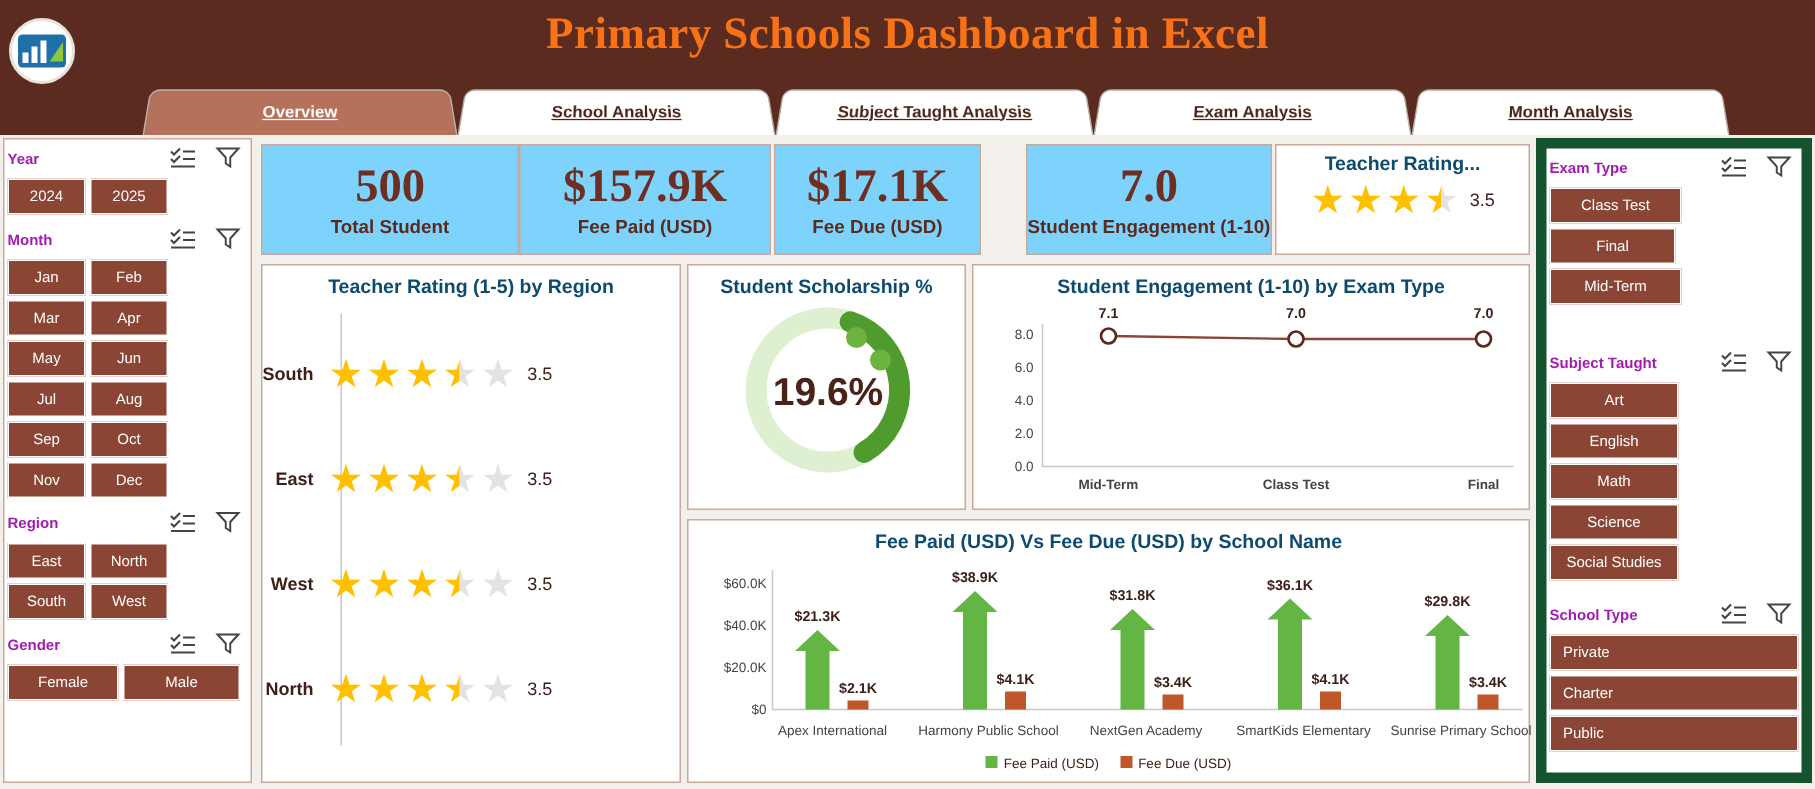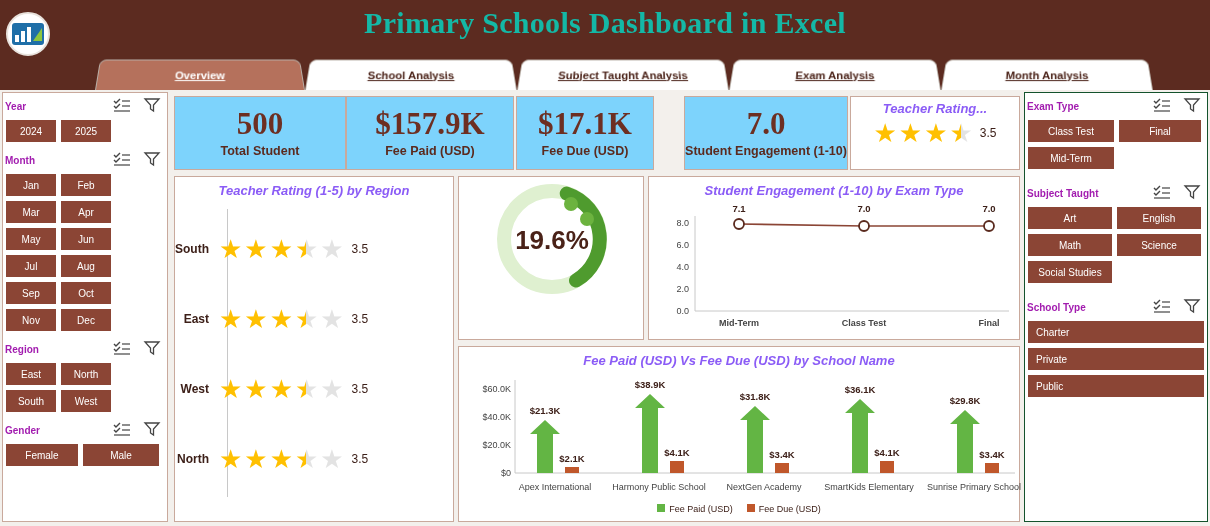--- a/index.html
+++ b/index.html
@@ -13,21 +13,21 @@
   }
   .app { position: relative; width:1210px; height:526px; }
 
   
   .header {
     position:absolute; left:0; top:0; width:1210px; height:58px;
     background:#5c2b20;
   }
   .header-title {
     position:absolute; left:0; top:6px; width:1210px; text-align:center;
-    color:#14b8a6; font-size:30px; font-weight:bold;
+    color:#f97316; font-size:30px; font-weight:bold;
     font-family: "Liberation Serif", serif;
     letter-spacing:.3px;
   }
   .logo {
     position:absolute; left:6px; top:12px; width:44px; height:44px;
     border-radius:50%; background:#ffffff; border:2px solid #e8e2dc;
     display:flex; align-items:center; justify-content:center;
   }
   .logo svg { display:block; }
 
@@ -68,37 +68,36 @@
     height:24px; min-width:48px; padding:0 8px;
     display:flex; align-items:center; justify-content:center;
     border:1px solid #fff;
   }
   .chip.w2 { width:52px; }
   .chip.w3 { width:52px; }
 
   
   .right-panel {
     position:absolute; left:1024px; top:92px; width:184px; height:430px;
-    background:#ffffff; border:1px solid #14532d;
+    background:#ffffff; border:7px solid #14532d;
   }
   .right-panel .chip { border:1px solid #fff; }
 
   
   .kpi {
     position:absolute; background:#7dd3fc; border:1px solid #c9a99c;
     display:flex; flex-direction:column; align-items:center; justify-content:center;
   }
   .kpi-value { font-size:31px; font-weight:bold; color:#6d2f22; line-height:1.05; font-family:"Liberation Serif", serif;}
   .kpi-label { font-size:12.5px; font-weight:bold; color:#5b2a1e; margin-top:4px; text-align:center; line-height:1.15;}
 
   .card { position:absolute; background:#ffffff; border:1px solid #c9a99c; }
   .card-title {
-    text-align:center; font-size:13px; font-weight:bold; color:#8b5cf6;
+    text-align:center; font-size:13px; font-weight:bold; color:#0c4a6e;
     padding-top:6px;
-    font-style:italic;
   }
 
   
   .stars { display:inline-flex; gap:2px; }
   .star { font-size:26px; line-height:1; color:#ffc000; }
   .star.empty { color:#e3e3e3; }
   .star.half {
     background: linear-gradient(90deg,#ffc000 50%, #e3e3e3 50%);
     -webkit-background-clip: text; background-clip: text; color: transparent;
   }
@@ -320,20 +319,21 @@
           <span class="star">★</span>
           <span class="star">★</span>
           <span class="star half">★</span>
           <span class="star empty">★</span>
       </span>
       <div class="rating-val">3.5</div>
     </div>
   </div>
 
   <div class="card" style="left:458px; top:176px; width:186px; height:164px;">
+    <div class="card-title">Student Scholarship %</div>
     <svg width="186" height="128" viewBox="0 0 186 128" style="display:block;">
       <circle cx="93" cy="62" r="48" fill="none" stroke="#dff0d0" stroke-width="14"></circle>
       <path d="M93 14 A48 48 0 0 0 57.5 94" fill="none" stroke="#4f9b2e" stroke-width="14" stroke-linecap="round" transform="rotate(150 93 62)"></path>
       <circle cx="112" cy="27" r="7" fill="#6cb33f"></circle>
       <circle cx="128" cy="42" r="7" fill="#6cb33f"></circle>
       <text x="93" y="72" text-anchor="middle" font-size="26" font-weight="bold" fill="#4a2218" font-family="Liberation Sans, sans-serif">19.6%</text>
     </svg>
   </div>
 
   <div class="card" style="left:648px; top:176px; width:372px; height:164px;">
@@ -433,21 +433,21 @@
           <path d="M2 2 h14 l-5.5 6 v6 l-3 -2 v-4 z" fill="none" stroke="#444" stroke-width="1.3"></path>
         </svg>
       </div>
     </div>
     <div class="chips">
       <div class="chip" style="width:88px">Class Test</div>
       <div class="chip" style="width:84px">Final</div>
       <div class="chip" style="width:88px">Mid-Term</div>
     </div>
 
-    <div class="filter-head" style="margin-top:6px;">
+    <div class="filter-head" style="margin-top:22px;">
       <div class="filter-title">Subject Taught</div>
       <div class="filter-icons">
         <svg class="ficon" viewBox="0 0 18 16">
           <path d="M1 4 l2 2 l4 -4" stroke="#444" stroke-width="1.4" fill="none"></path>
           <path d="M1 9 l2 2 l4 -4" stroke="#444" stroke-width="1.4" fill="none"></path>
           <line x1="9" y1="4" x2="17" y2="4" stroke="#444" stroke-width="1.2"></line>
           <line x1="9" y1="9" x2="17" y2="9" stroke="#444" stroke-width="1.2"></line>
           <line x1="1" y1="14" x2="17" y2="14" stroke="#444" stroke-width="1.2"></line>
         </svg>
         <svg class="ficon" viewBox="0 0 18 16">
@@ -472,19 +472,19 @@
           <line x1="9" y1="4" x2="17" y2="4" stroke="#444" stroke-width="1.2"></line>
           <line x1="9" y1="9" x2="17" y2="9" stroke="#444" stroke-width="1.2"></line>
           <line x1="1" y1="14" x2="17" y2="14" stroke="#444" stroke-width="1.2"></line>
         </svg>
         <svg class="ficon" viewBox="0 0 18 16">
           <path d="M2 2 h14 l-5.5 6 v6 l-3 -2 v-4 z" fill="none" stroke="#444" stroke-width="1.3"></path>
         </svg>
       </div>
     </div>
     <div class="chips">
+      <div class="chip" style="width:178px; justify-content:flex-start;">Private</div>
       <div class="chip" style="width:178px; justify-content:flex-start;">Charter</div>
-      <div class="chip" style="width:178px; justify-content:flex-start;">Private</div>
       <div class="chip" style="width:178px; justify-content:flex-start;">Public</div>
     </div>
   </div>
 
 </div>
 
 </body></html>

